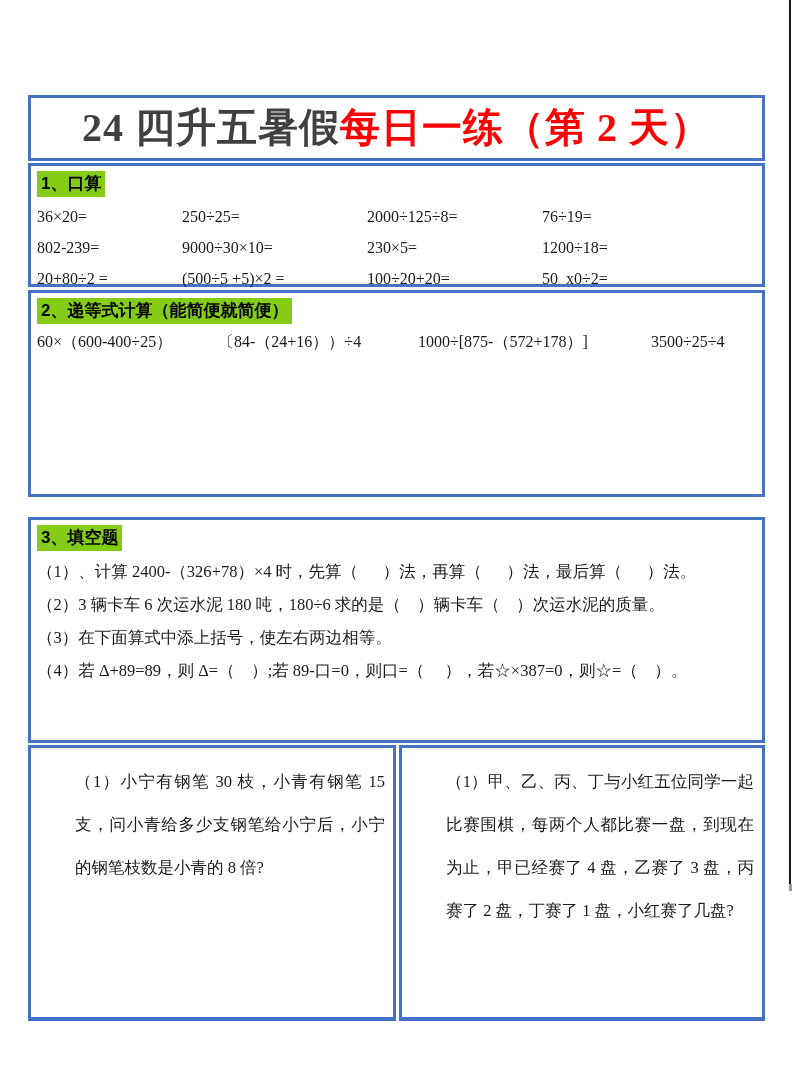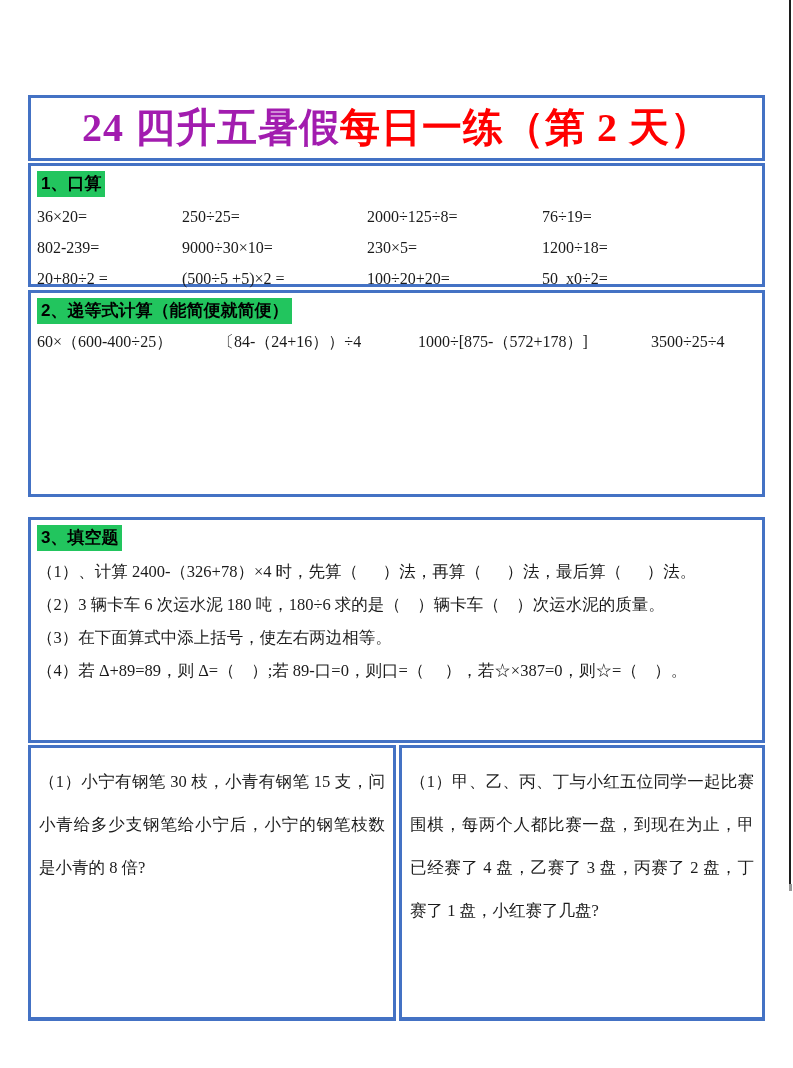--- a/index.html
+++ b/index.html
@@ -19,28 +19,28 @@
     background:#ffffff;
     padding:5px 6px;
   }
 
   
   .title-box { height:66px; padding:0; text-align:center; }
   .title-line {
     line-height:60px; font-size:40px; font-weight:bold;
     letter-spacing:1px; white-space:nowrap;
   }
-  .t-black { color:#a21caf; }
+  .t-black { color:#404040; }
   .t-red   { color:#FF0000; }
 
   
   .hdr { margin-bottom:4px; }
   .hl {
     display:inline-block;
-    background:#22c55e;
+    background:#84cc16;
     color:#000000;
     font-family:"Liberation Sans","DejaVu Sans",sans-serif;
     font-weight:bold;
     font-size:17px;
     line-height:24px;
     padding:1px 4px;
     white-space:pre-wrap;
   }
 
   .math, .line { font-size:16px; white-space:pre-wrap; }
@@ -76,20 +76,21 @@
   .row45 { display:flex; gap:3px; margin-top:2px; }
   .row45 .box { border-width:3px 3px 4px 3px; height:276px; padding:6px 8px; }
   .s4 { width:368px; }
   .s5 { width:366px; }
   .prob {
     margin-top:6px;
     font-size:16.5px;
     line-height:43px;
     text-align:justify;
     white-space:pre-wrap;
+    margin-left:36px;
   }
 
   
   .edge-line { position:absolute; left:789px; top:0; width:2px; height:884px; background:#1c1c1c; }
   .edge-tip  { position:absolute; left:789px; top:884px; width:3px; height:7px; background:#999999; }
 </style>
 </head>
 <body>
 
 <div class="doc">

